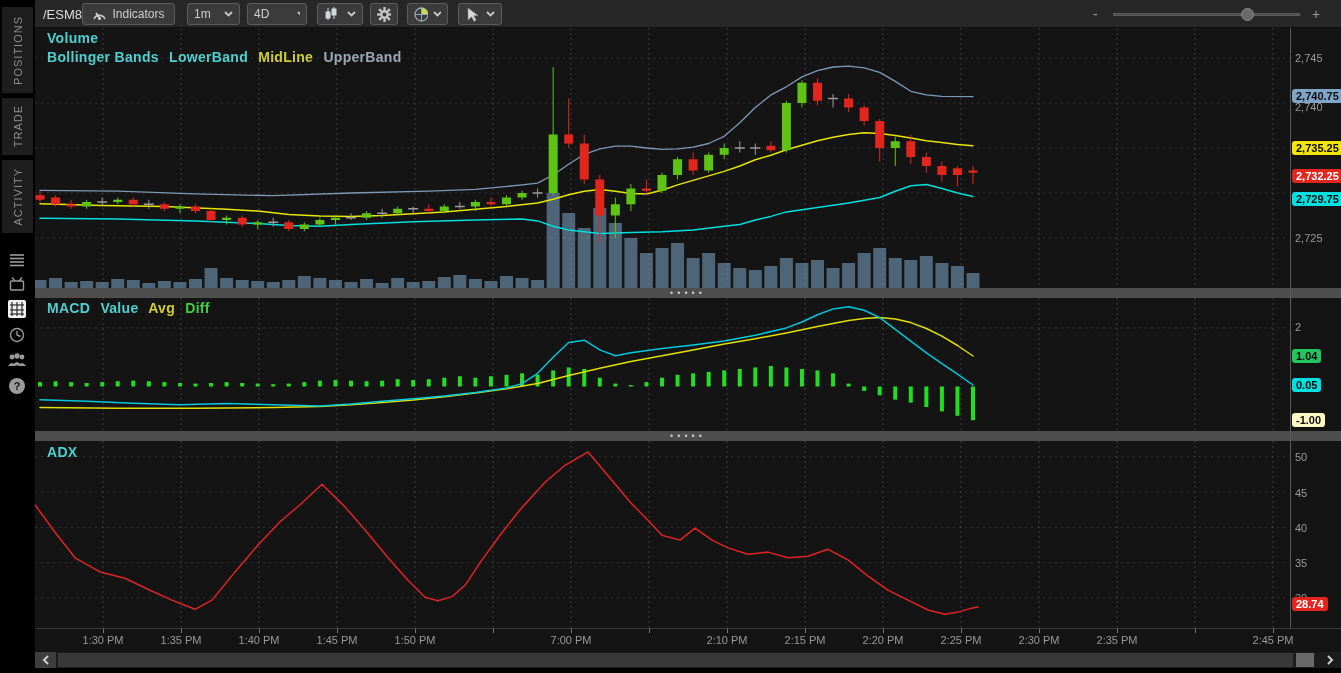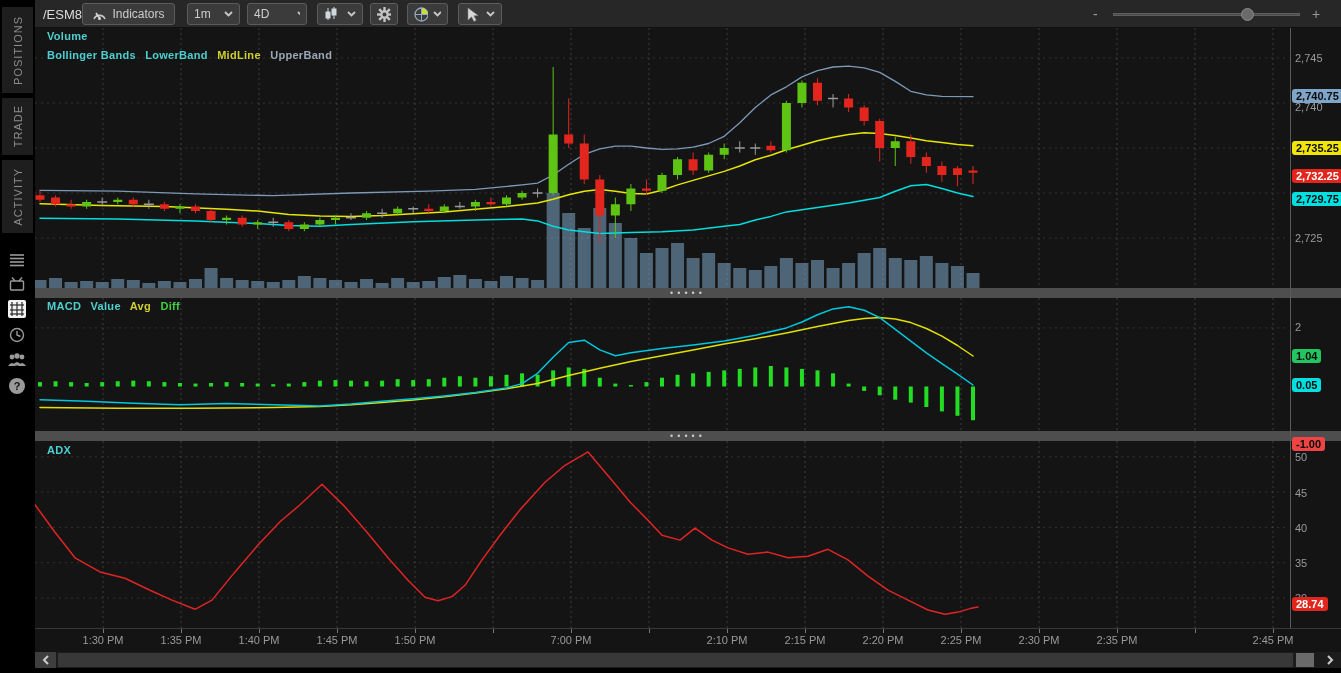--- a/index.html
+++ b/index.html
@@ -27,21 +27,21 @@
     align-items:center; justify-content:center; cursor:default; }
   .side-tab span { writing-mode:vertical-rl; transform:rotate(180deg); color:#8d8d8d;
     font-size:11px; letter-spacing:1px; }
   .side-icon { position:absolute; left:5px; width:24px; height:22px; display:flex;
     align-items:center; justify-content:center; cursor:default; }
   .help-circle { width:16px; height:16px; border-radius:50%; background:#9a9a9a; color:#111;
     font-size:11px; font-weight:bold; display:flex; align-items:center; justify-content:center; }
   
   .pane { position:absolute; left:35px; width:1306px; background:#141414; }
   .pane svg { position:absolute; left:0; top:0; }
-  .legend { position:absolute; left:12px; font-size:11px; font-weight:bold; letter-spacing:.3px;
+  .legend { position:absolute; left:12px; font-size:14px; font-weight:bold; letter-spacing:.3px;
     white-space:nowrap; z-index:5; }
   .legend span { margin-right:6px; cursor:default; }
   .divider { position:absolute; left:35px; width:1306px; height:10px; background:#4e4e4e;
     display:flex; align-items:center; justify-content:center; cursor:row-resize; }
   .divider .dots { color:#c9c9c9; font-size:9px; letter-spacing:4px; line-height:6px; }
   #axis-line { left:1290px; top:28px; width:1px; height:600px; background:#5a5a5a; }
   .ax-label { position:absolute; left:1295px; transform:translateY(-50%); color:#9a9a9a;
     font-size:11px; white-space:nowrap; }
   .ax-badge { position:absolute; left:1292px; transform:translateY(-50%); font-size:11px;
     font-weight:bold; padding:1px 4px; border-radius:3px; white-space:nowrap; }
@@ -555,21 +555,21 @@
     <div class="ax-label" style="top: 58px;">2,745</div>
     <div class="ax-label" style="top: 107px;">2,740</div>
     <div class="ax-label" style="top: 238px;">2,725</div>
     <div class="ax-badge" style="top: 96px; background: rgb(127, 166, 201); color: rgb(11, 11, 11);">2,740.75</div>
     <div class="ax-badge" style="top: 148px; background: rgb(242, 229, 11); color: rgb(11, 11, 11);">2,735.25</div>
     <div class="ax-badge" style="top: 176px; background: rgb(227, 38, 29); color: rgb(255, 255, 255);">2,732.25</div>
     <div class="ax-badge" style="top: 199px; background: rgb(0, 224, 224); color: rgb(11, 11, 11);">2,729.75</div>
     <div class="ax-label" style="top: 327px;">2</div>
     <div class="ax-badge" style="top: 356px; background: #22c55e; color: rgb(11, 11, 11);">1.04</div>
     <div class="ax-badge" style="top: 385px; background: rgb(0, 224, 224); color: rgb(11, 11, 11);">0.05</div>
-    <div class="ax-badge" style="top: 444px; background: #ef4444; color: rgb(11, 11, 11);">-1.00</div>
+    <div class="ax-badge" style="top: 420px; background: #fef9c3; color: rgb(11, 11, 11);">-1.00</div>
     <div class="ax-label" style="top: 457px;">50</div>
     <div class="ax-label" style="top: 493px;">45</div>
     <div class="ax-label" style="top: 528px;">40</div>
     <div class="ax-label" style="top: 563px;">35</div>
     <div class="ax-label" style="top: 598px;">30</div>
     <div class="ax-badge" style="top: 604px; background: rgb(227, 38, 29); color: rgb(255, 255, 255);">28.74</div>
   </div>
 
 <div id="time-axis" class="abs">
     <div class="t-tick" style="left: 68px;"></div>

